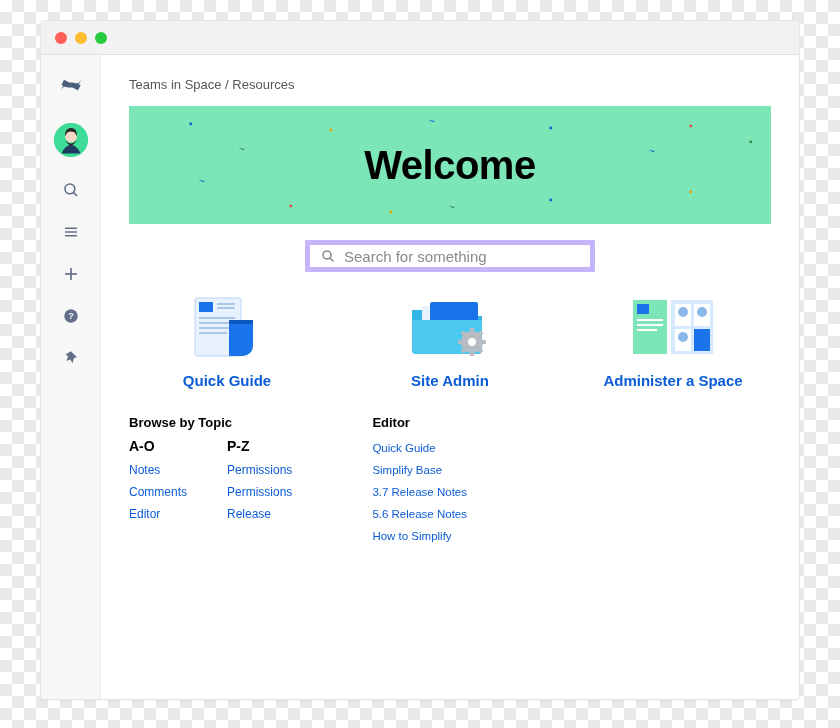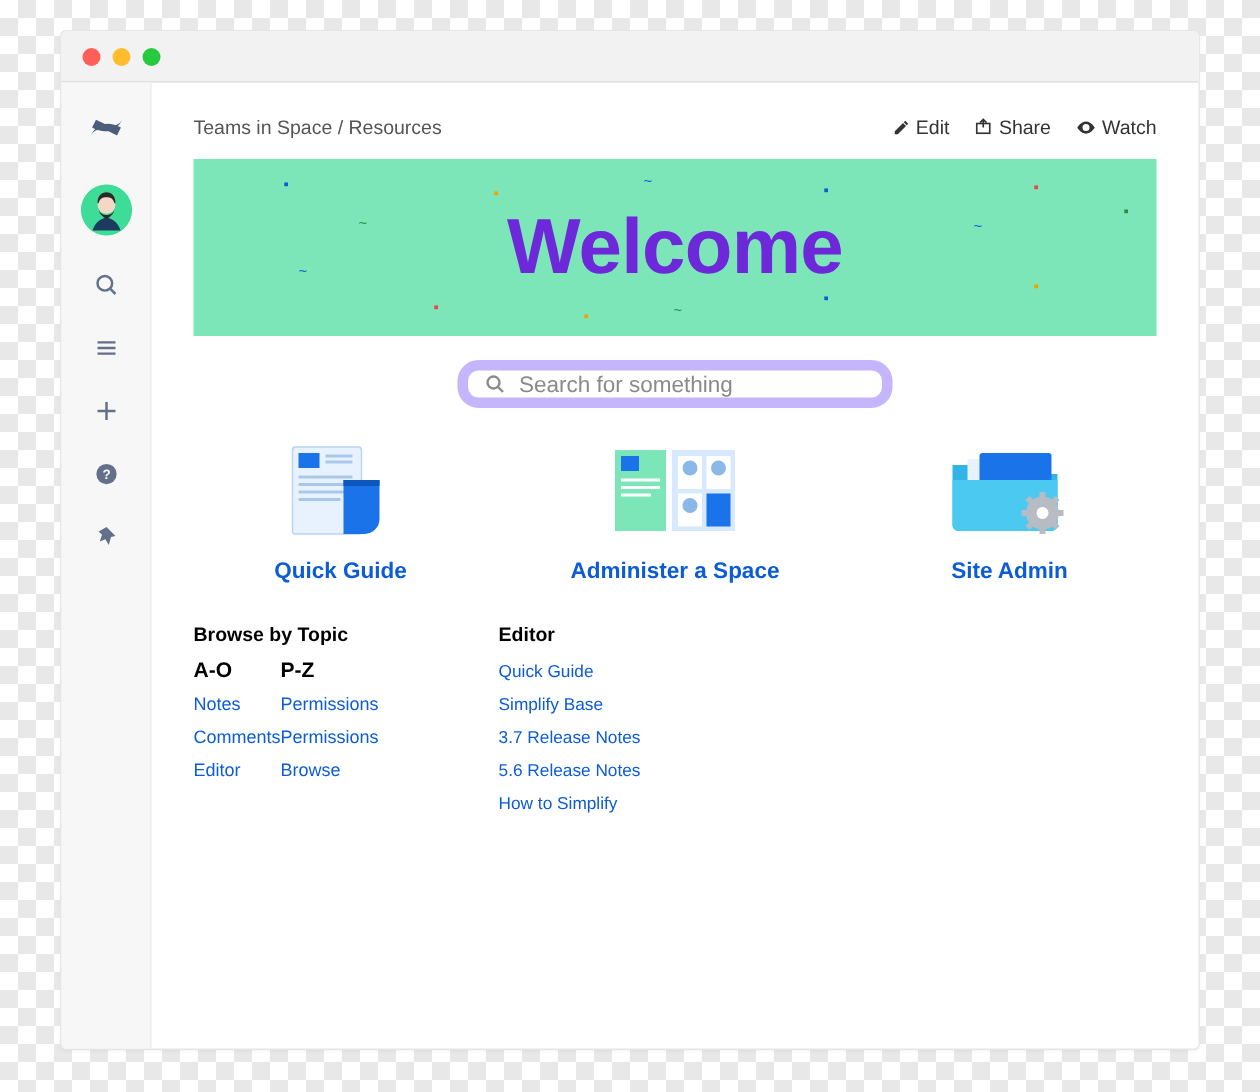--- a/index.html
+++ b/index.html
@@ -76,44 +76,44 @@
   .action { display: inline-flex; align-items: center; gap: 4px; cursor: pointer; font-size: 13px;}
   .page-title { font-size: 22px; font-weight: 700; margin-top: 14px; color: #111; }
   .banner {
     margin-top: 14px;
     height: 118px;
     background: #7ce6b8;
     position: relative;
     display: flex; align-items: center; justify-content: center;
     overflow: hidden;
   }
-  .banner-title { font-size: 52px; font-weight: 800; color: #6d28d9; letter-spacing: -0.5px; }
+  .banner-title { font-size: 40px; font-weight: 800; color: #000000; letter-spacing: -0.5px; }
   .conf { position:absolute; font-size:10px; }
   .searchbox {
     margin: 16px auto 0 auto;
     width: 290px; height: 32px;
-    border: 7px solid #c4b5fd;
-    border-radius: 14px;
+    border: 5px solid #c4b5fd;
+    border-radius: 1px;
     display: flex; align-items: center;
     padding: 0 10px; gap: 8px;
     color: #888;
   }
   .searchbox input {
     border: none; outline: none; flex:1;
     font-size: 15px; color: #444;
     background: transparent;
   }
   .searchbox input::placeholder { color: #8a8a8a; }
   .cards { display: flex; justify-content: space-between; margin-top: 20px; padding: 0 8px; }
   .card { width: 180px; display:flex; flex-direction:column; align-items:center; cursor:pointer; }
   .card-icon { width: 100px; height: 70px; }
   .card-label { margin-top: 10px; color: #0b5cd6; font-weight: 600; font-size: 15px; }
   .lower { display:flex; gap: 80px; margin-top: 26px; }
   .section-title { font-size: 13px; font-weight: 700; margin-bottom: 8px; }
-  .cols { display:flex; }
+  .cols { display:flex; gap: 40px; }
   .col-head { font-weight: 700; font-size: 14px; margin-bottom: 6px; }
   .linklist { list-style:none; display:flex; flex-direction:column; gap:4px; }
   .linklist a { color:#0b5cd6; font-size:12px; text-decoration:none; cursor:pointer; }
   .updates .linklist a { font-size:11.5px; }
 </style>
 </head>
 <body>
 
 <div class="checker"></div>
 
@@ -167,42 +167,20 @@
       <div class="sb-icon">
         <svg viewBox="0 0 24 24" fill="currentColor">
             <path d="M12 3l8 8-4 1-2 7-3-5-5 2 2-6-3-3z"></path>
           </svg>
       </div>
     </aside>
 
     <main class="main">
       <div class="toprow">
         <div class="breadcrumb">Teams in Space / Resources</div>
-        <div class="actions">
-          <span class="action">
-            <svg width="12" height="12" viewBox="0 0 24 24" fill="currentColor">
-                <path d="M3 17l11-11 4 4L7 21H3v-4z M15 5l2-2 4 4-2 2-4-4z"></path>
-              </svg>
-            <span>Edit</span>
-          </span>
-          <span class="action">
-            <svg width="13" height="13" viewBox="0 0 24 24" fill="none" stroke="currentColor" stroke-width="2">
-                <rect x="4" y="8" width="16" height="12"></rect>
-                <path d="M12 3v10M8 7l4-4 4 4"></path>
-              </svg>
-            <span>Share</span>
-          </span>
-          <span class="action">
-            <svg width="14" height="14" viewBox="0 0 24 24" fill="currentColor">
-                <path d="M12 5C6 5 2 12 2 12s4 7 10 7 10-7 10-7-4-7-10-7zm0 11a4 4 0 110-8 4 4 0 010 8z"></path>
-                <circle cx="12" cy="12" r="2" fill="#fff"></circle>
-              </svg>
-            <span>Watch</span>
-          </span>
-        </div>
       </div>
 
 
       <div class="banner">
         <span class="conf" style="top:12px;left:60px;color:#0b5cd6">▪</span>
         <span class="conf" style="top:38px;left:110px;color:#2a8a46">~</span>
         <span class="conf" style="top:70px;left:70px;color:#0b5cd6">~</span>
         <span class="conf" style="top:18px;left:200px;color:#f0a300">▪</span>
         <span class="conf" style="top:94px;left:160px;color:#e44">▪</span>
         <span class="conf" style="top:10px;left:300px;color:#0b5cd6">~</span>
@@ -233,38 +211,20 @@
             <line x1="40" y1="12" x2="58" y2="12" stroke="#a9c7ea" stroke-width="2"></line>
             <line x1="40" y1="16" x2="58" y2="16" stroke="#a9c7ea" stroke-width="2"></line>
             <line x1="22" y1="26" x2="58" y2="26" stroke="#a9c7ea" stroke-width="2"></line>
             <line x1="22" y1="31" x2="58" y2="31" stroke="#a9c7ea" stroke-width="2"></line>
             <line x1="22" y1="36" x2="58" y2="36" stroke="#a9c7ea" stroke-width="2"></line>
             <line x1="22" y1="41" x2="50" y2="41" stroke="#a9c7ea" stroke-width="2"></line>
             <path d="M52 28h24v26a10 10 0 01-10 10H52V28z" fill="#1a73e8"></path>
             <path d="M52 28h24v4H52z" fill="#0b57bd"></path>
           </svg>
           <div class="card-label">Quick Guide</div>
-        </div>
-        <div class="card">
-          <svg class="card-icon" viewBox="0 0 100 70">
-            <rect x="10" y="8" width="34" height="54" fill="#7ce6b8"></rect>
-            <rect x="14" y="12" width="12" height="10" fill="#1a73e8"></rect>
-            <line x1="14" y1="28" x2="40" y2="28" stroke="#fff" stroke-width="2"></line>
-            <line x1="14" y1="33" x2="40" y2="33" stroke="#fff" stroke-width="2"></line>
-            <line x1="14" y1="38" x2="34" y2="38" stroke="#fff" stroke-width="2"></line>
-            <rect x="48" y="8" width="42" height="54" fill="#d6e9ff"></rect>
-            <rect x="52" y="12" width="16" height="22" fill="#fff"></rect>
-              <circle cx="60" cy="20" r="5" fill="#8bb8e8"></circle>
-            <rect x="71" y="12" width="16" height="22" fill="#fff"></rect>
-              <circle cx="79" cy="20" r="5" fill="#8bb8e8"></circle>
-            <rect x="52" y="37" width="16" height="22" fill="#fff"></rect>
-              <circle cx="60" cy="45" r="5" fill="#8bb8e8"></circle>
-            <rect x="71" y="37" width="16" height="22" fill="#1a73e8"></rect>
-          </svg>
-          <div class="card-label">Administer a Space</div>
         </div>
         <div class="card">
           <svg class="card-icon" viewBox="0 0 100 70">
             <path d="M12 18h20l6 6h44v34a4 4 0 01-4 4H16a4 4 0 01-4-4V18z" fill="#32b4e6"></path>
             <rect x="22" y="14" width="48" height="40" rx="2" fill="#e8f2ff"></rect>
             <rect x="30" y="10" width="48" height="40" rx="2" fill="#1a73e8"></rect>
             <path d="M12 28h70v30a4 4 0 01-4 4H16a4 4 0 01-4-4V28z" fill="#4cc9f0"></path>
             <g transform="translate(72,50)">
               <circle r="11" fill="#b7bcc4"></circle>
               <circle r="4" fill="#fff"></circle>
@@ -275,40 +235,58 @@
                   <line x1="14" y1="0" x2="9" y2="0"></line>
                 <line x1="-10" y1="-10" x2="-7" y2="-7"></line>
                   <line x1="10" y1="10" x2="7" y2="7"></line>
                 <line x1="-10" y1="10" x2="-7" y2="7"></line>
                   <line x1="10" y1="-10" x2="7" y2="-7"></line>
               </g>
             </g>
           </svg>
           <div class="card-label">Site Admin</div>
         </div>
+        <div class="card">
+          <svg class="card-icon" viewBox="0 0 100 70">
+            <rect x="10" y="8" width="34" height="54" fill="#7ce6b8"></rect>
+            <rect x="14" y="12" width="12" height="10" fill="#1a73e8"></rect>
+            <line x1="14" y1="28" x2="40" y2="28" stroke="#fff" stroke-width="2"></line>
+            <line x1="14" y1="33" x2="40" y2="33" stroke="#fff" stroke-width="2"></line>
+            <line x1="14" y1="38" x2="34" y2="38" stroke="#fff" stroke-width="2"></line>
+            <rect x="48" y="8" width="42" height="54" fill="#d6e9ff"></rect>
+            <rect x="52" y="12" width="16" height="22" fill="#fff"></rect>
+              <circle cx="60" cy="20" r="5" fill="#8bb8e8"></circle>
+            <rect x="71" y="12" width="16" height="22" fill="#fff"></rect>
+              <circle cx="79" cy="20" r="5" fill="#8bb8e8"></circle>
+            <rect x="52" y="37" width="16" height="22" fill="#fff"></rect>
+              <circle cx="60" cy="45" r="5" fill="#8bb8e8"></circle>
+            <rect x="71" y="37" width="16" height="22" fill="#1a73e8"></rect>
+          </svg>
+          <div class="card-label">Administer a Space</div>
+        </div>
       </div>
 
       <div class="lower">
         <div class="browse">
           <div class="section-title">Browse by Topic</div>
           <div class="cols">
             <div>
               <div class="col-head">A-O</div>
               <ul class="linklist">
                 <li><a>Notes</a></li>
                 <li><a>Comments</a></li>
                 <li><a>Editor</a></li>
               </ul>
             </div>
             <div>
               <div class="col-head">P-Z</div>
               <ul class="linklist">
                 <li><a>Permissions</a></li>
                 <li><a>Permissions</a></li>
-                <li><a>Browse</a></li>
+                <li><a>Release</a></li>
               </ul>
             </div>
           </div>
         </div>
         <div class="updates">
           <div class="section-title">Editor</div>
           <ul class="linklist">
             <li><a>Quick Guide</a></li>
             <li><a>Simplify Base</a></li>
             <li><a>3.7 Release Notes</a></li>

